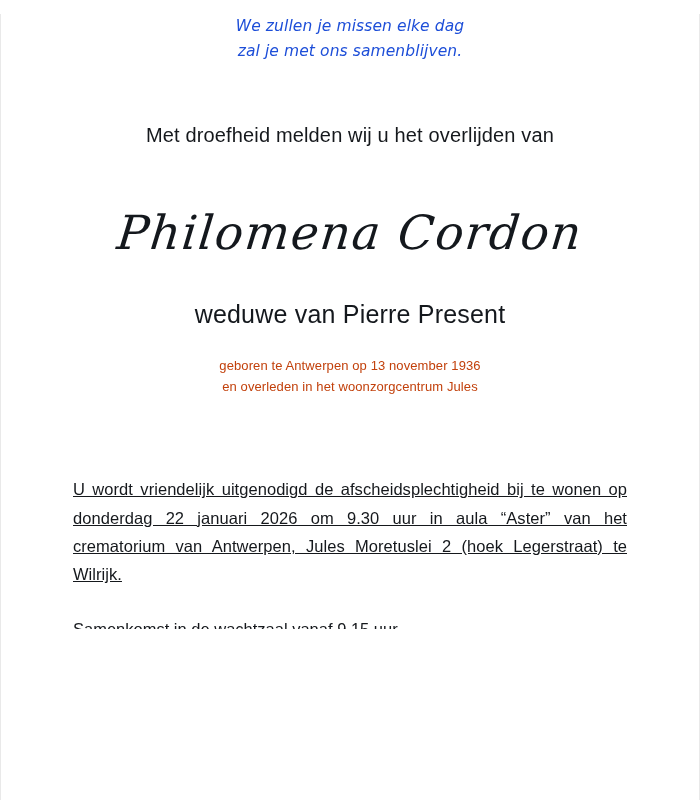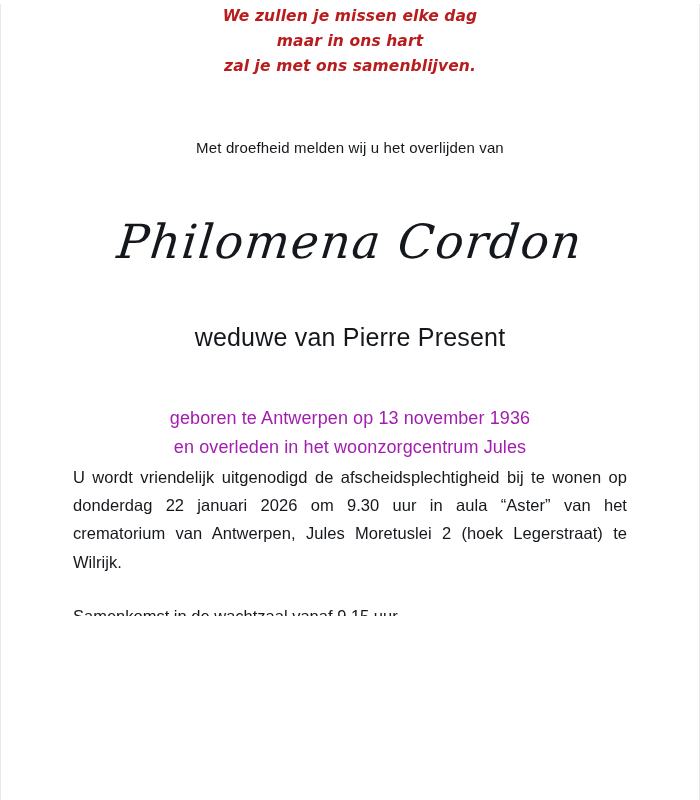--- a/index.html
+++ b/index.html
@@ -26,80 +26,82 @@
     position: absolute;
     top: 0;
     width: 1px;
     height: 800px;
     background: #e9e9e9;
   }
   .edge-left { left: 0; }
   .edge-right { right: 0; }
 
   .poem {
-    margin-top: 4px;
+    margin-top: 14px;
     text-align: center;
     font-family: "DejaVu Sans", sans-serif;
     font-style: italic;
     font-size: 15.5px;
-    font-weight: 700;
+    font-weight: 400;
     line-height: 1.62;
-    color: #b91c1c;
+    color: #1d4ed8;
     letter-spacing: 0.1px;
   }
   .poem div { white-space: nowrap; }
 
   .announce {
     margin-top: 60px;
     text-align: center;
-    font-size: 15px;
+    font-size: 20px;
     color: #15181c;
     letter-spacing: 0.15px;
   }
 
   .name {
     margin-top: 62px;
     text-align: center;
     font-family: "DejaVu Serif", serif;
     font-style: italic;
     font-size: 47px;
     font-weight: 400;
     line-height: 1;
     color: #14181d;
     letter-spacing: 1.5px;
     transform: skewX(-6deg);
   }
 
   .spouse {
-    margin-top: 58px;
+    margin-top: 44px;
     text-align: center;
     font-size: 25px;
     font-weight: 400;
     color: #14181d;
     letter-spacing: 0.2px;
   }
 
   .details {
-    margin-top: 52px;
+    margin-top: 26px;
     text-align: center;
-    font-size: 18px;
+    font-size: 13px;
     line-height: 1.62;
-    color: #a21caf;
+    color: #c2410c;
     letter-spacing: 0.1px;
   }
   .details div { white-space: nowrap; }
 
   .invite {
+    margin-top: 78px;
     text-align: justify;
     text-align-last: left;
     font-size: 16.5px;
     line-height: 1.72;
     color: #15181c;
     letter-spacing: 0.05px;
     padding: 0 5px;
+    text-decoration: underline;
   }
 
   .tail {
     margin-top: 26px;
     text-align: justify;
     text-align-last: left;
     font-size: 16.5px;
     line-height: 1.72;
     color: #15181c;
     padding: 0 5px;
@@ -110,21 +112,20 @@
 </head>
 <body>
 
 <div class="page">
 
   <div class="edge-left"></div>
   <div class="edge-right"></div>
 
   <div class="poem">
     <div>We zullen je missen elke dag</div>
-    <div>maar in ons hart</div>
     <div>zal je met ons samenblijven.</div>
   </div>
 
   <div class="announce">Met droefheid melden wij u het overlijden van</div>
 
   <div class="name">Philomena Cordon</div>
 
   <div class="spouse">weduwe van Pierre Present</div>
 
   <div class="details">

